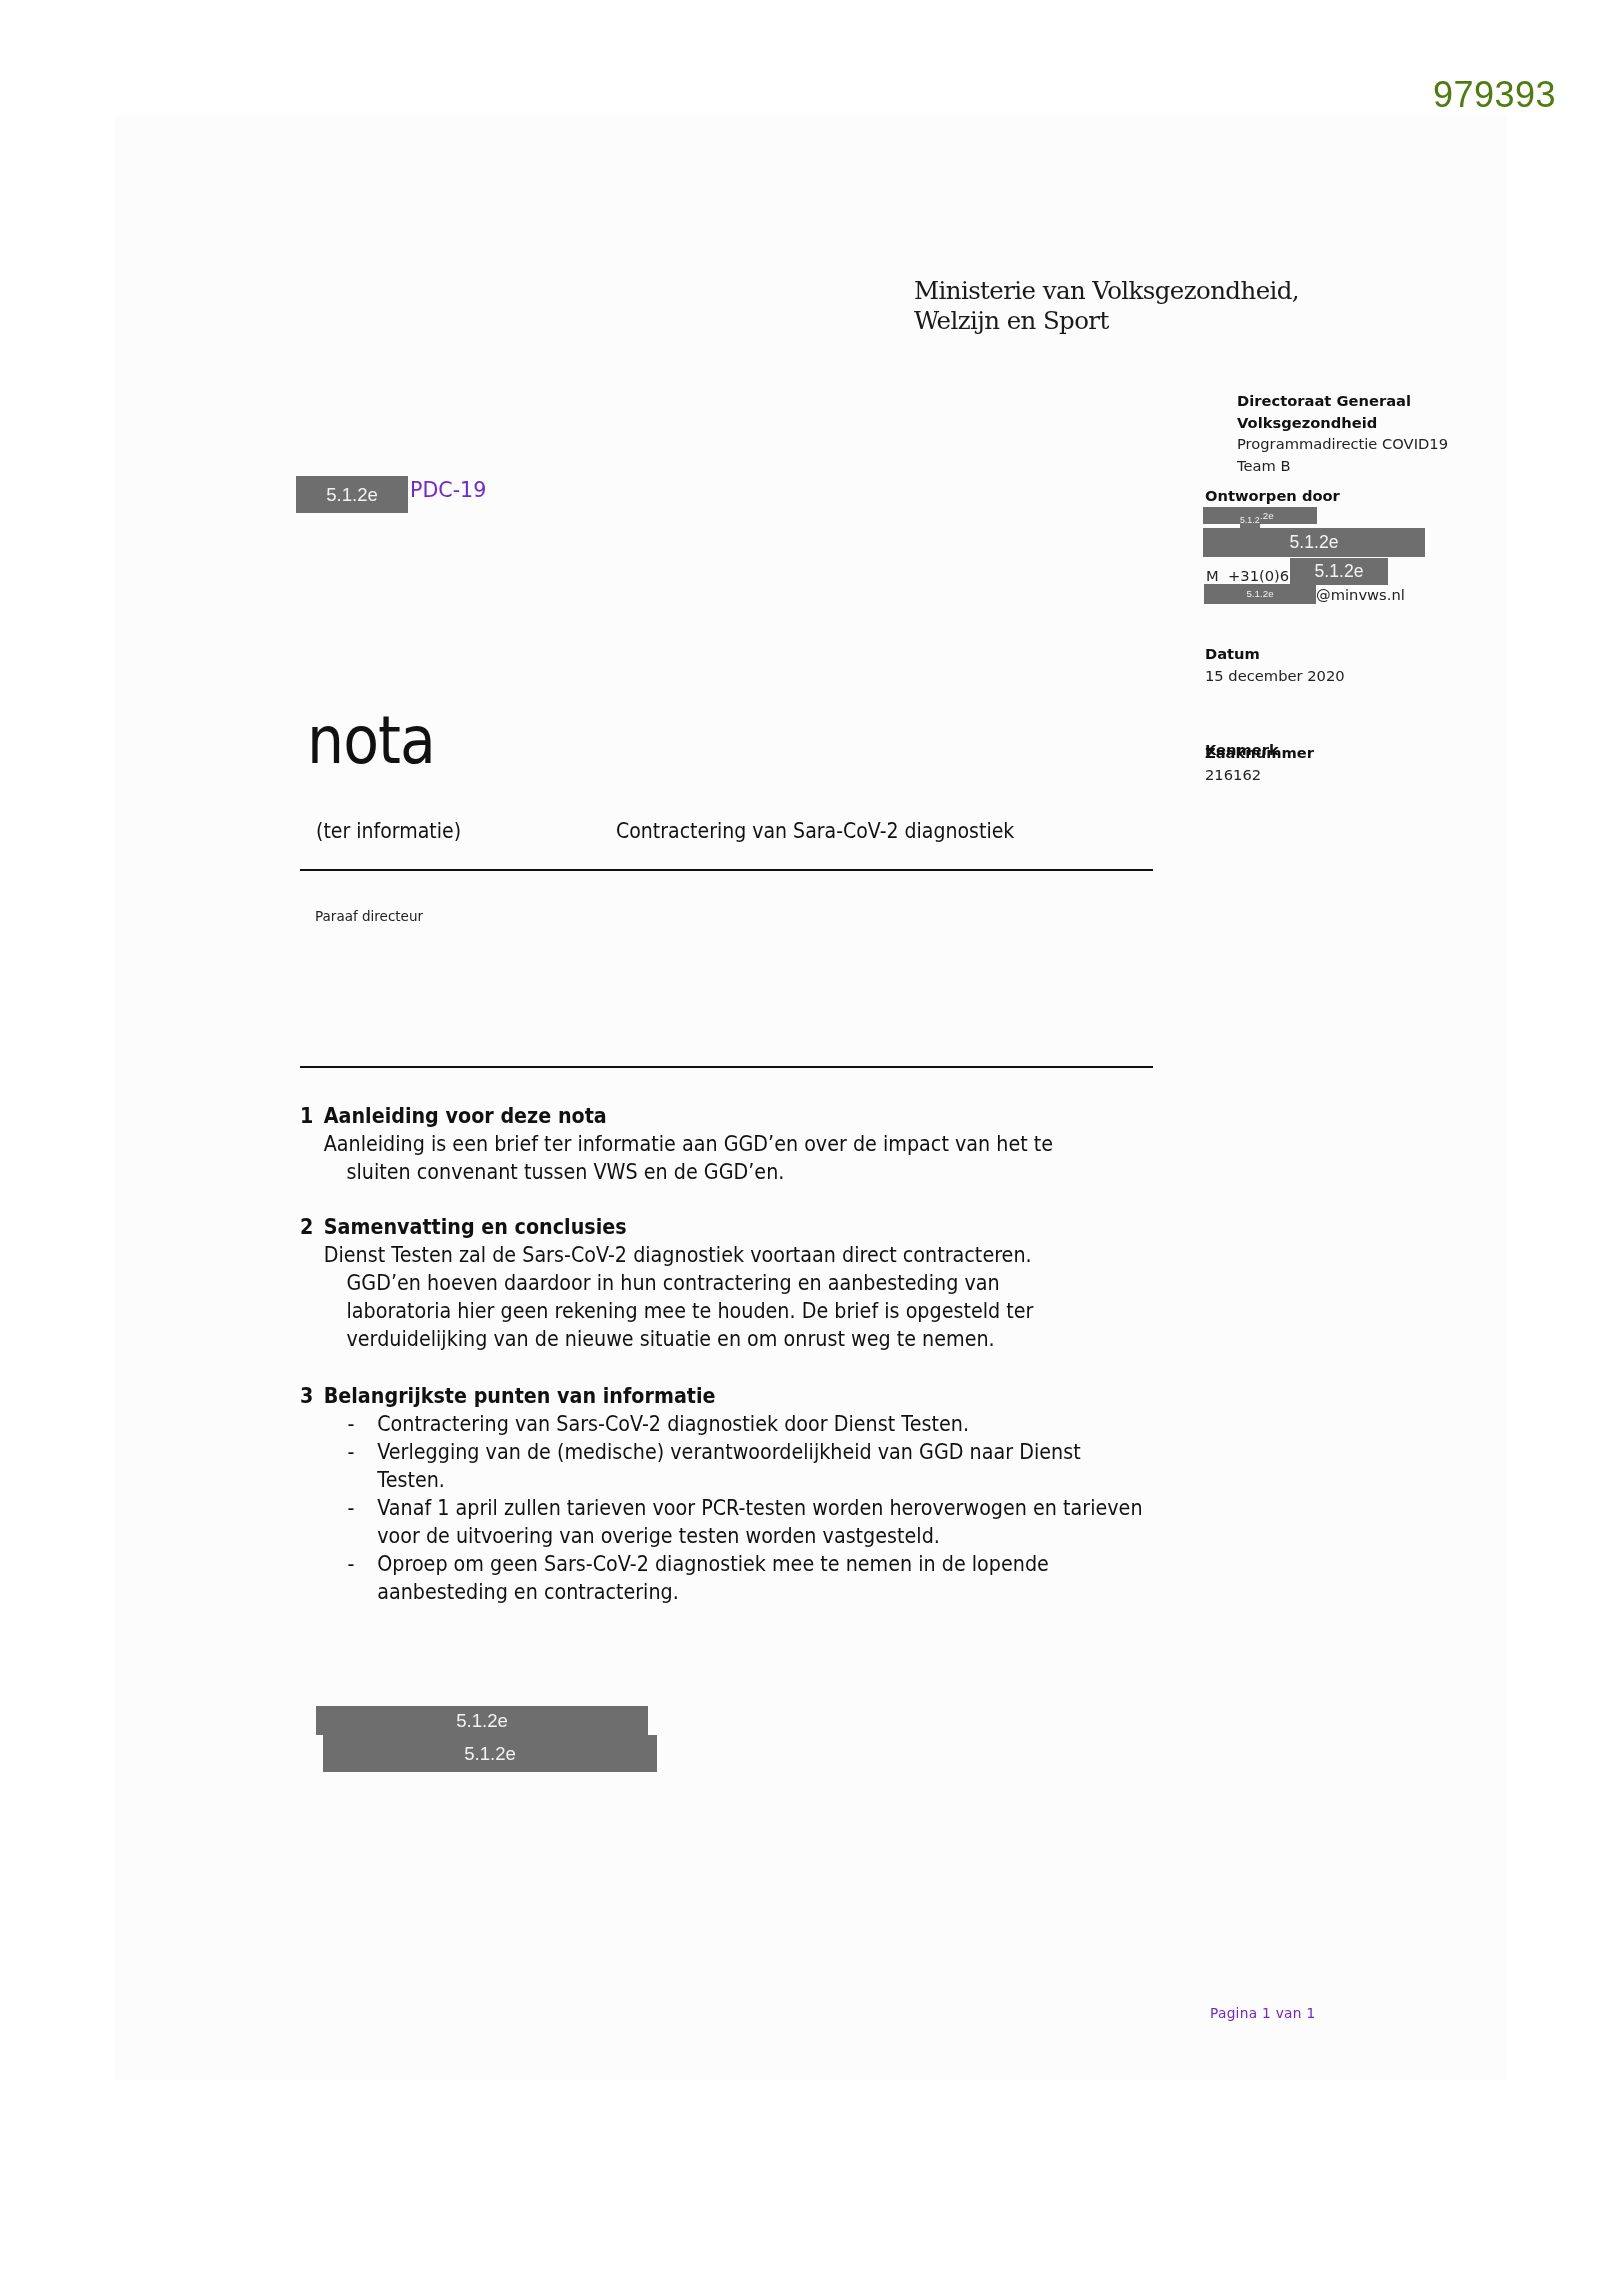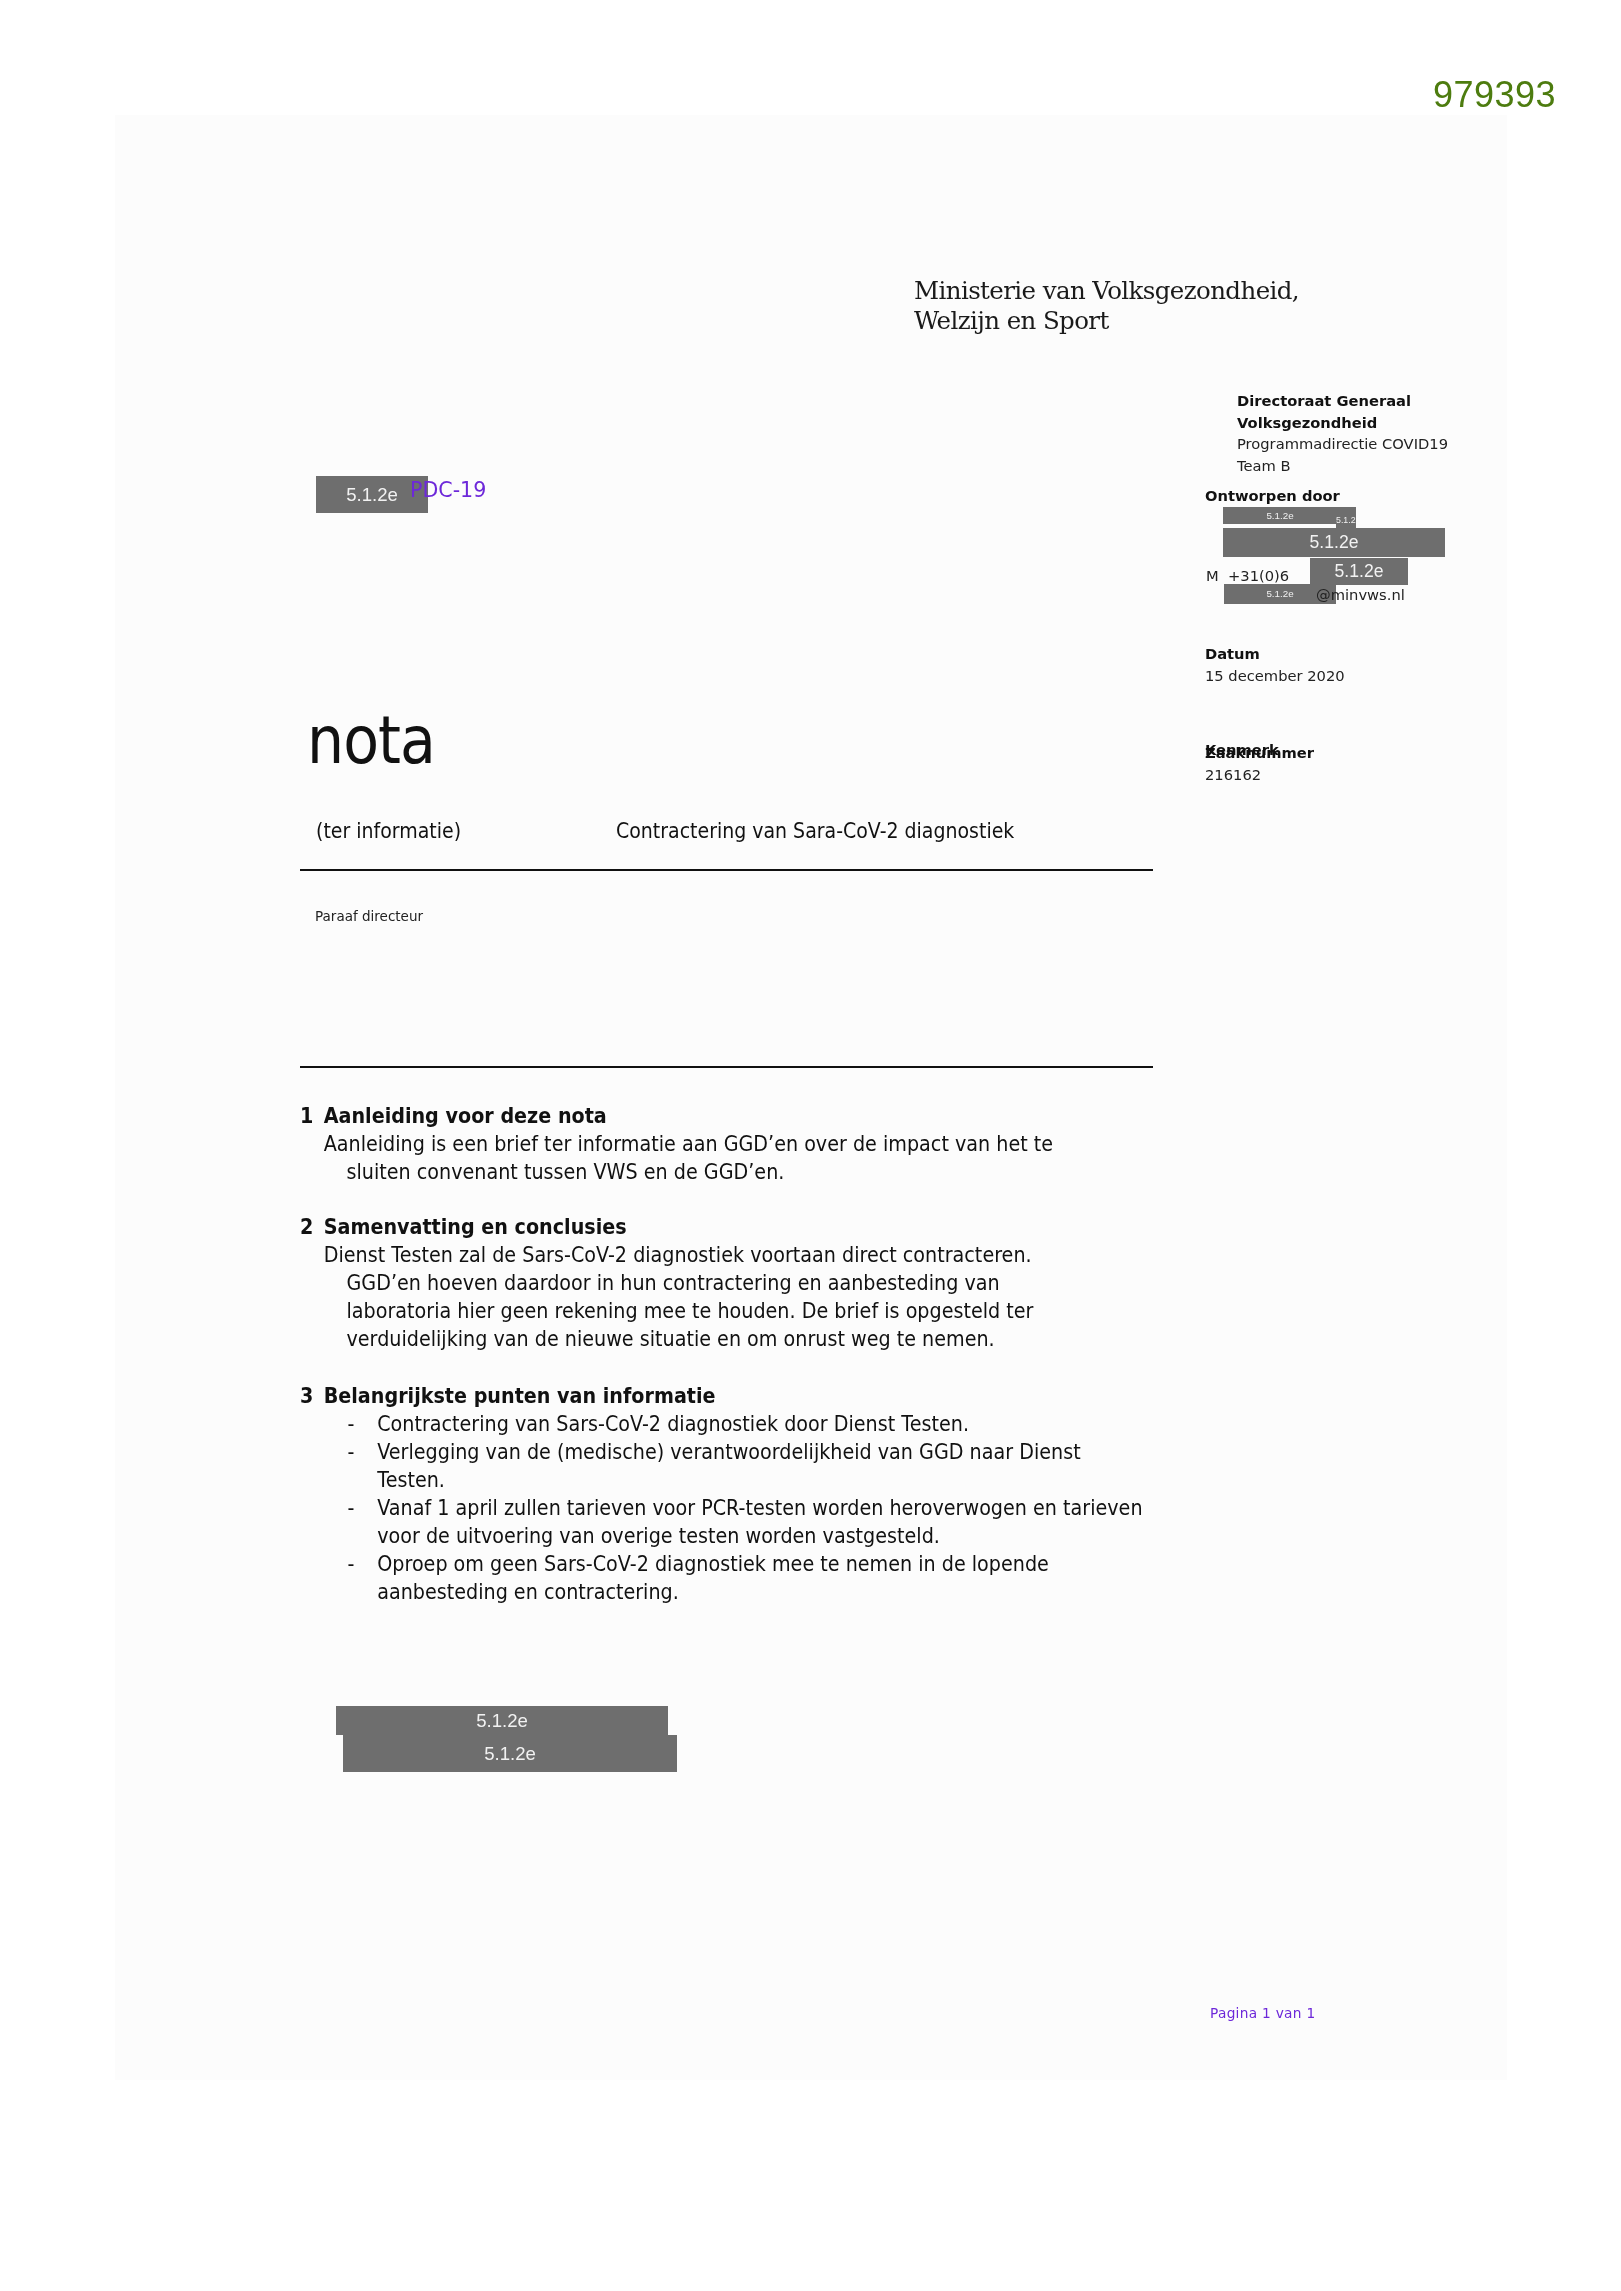--- a/index.html
+++ b/index.html
@@ -48,21 +48,20 @@
     .redact {
       position: absolute;
       background: #6e6e6e;
       color: #f2f2f2;
       font-family: "Liberation Sans", sans-serif;
       display: flex;
       align-items: center;
       justify-content: center;
       white-space: nowrap;
       overflow: hidden;
-      margin-left: 20px;
     }
 
     .pdc-text {
       left: 410px;
       top: 478px;
       font-size: 20.6px;
       color: #6d28d9;
     }
 
     
@@ -180,21 +179,21 @@
 
 <div class="abs side" style="left:1205px; top:390px;margin-left:32px;">
   <div class="bold">Directoraat Generaal</div>
   <div class="bold">Volksgezondheid</div>
   <div>Programmadirectie COVID19</div>
   <div>Team B</div>
 </div>
 <div class="abs side bold" style="left:1205px; top:485px; font-weight:bold; color:#111;">Ontworpen door</div>
 
 <div class="redact" style="left:1203px; top:507px; width:114px; height:16.7px; font-size:9.8px;">5.1.2e</div>
-<div class="redact" style="left:1316px; top:507px; width:19.6px; height:26px; font-size:8.8px;">5.1.2</div>
+<div class="redact" style="left:1240px; top:507px; width:19.6px; height:26px; font-size:8.8px;">5.1.2</div>
 <div class="redact" style="left:1203px; top:528px; width:222px; height:29px; font-size:17.6px;">5.1.2e</div>
 
 <div class="abs side" style="left:1206px; top:565px; white-space:pre; font-size:14.7px;">M  +31(0)6</div>
 <div class="redact" style="left:1290px; top:558px; width:98px; height:26.5px; font-size:17.6px;">5.1.2e</div>
 
 <div class="redact" style="left:1204px; top:584px; width:112px; height:19.6px; font-size:9.8px;">5.1.2e</div>
 <div class="abs side" style="left:1316px; top:584px; font-size:14.7px;">@minvws.nl</div>
 
 <div class="abs side" style="left:1205px; top:643px;">
   <div class="bold">Datum</div>

